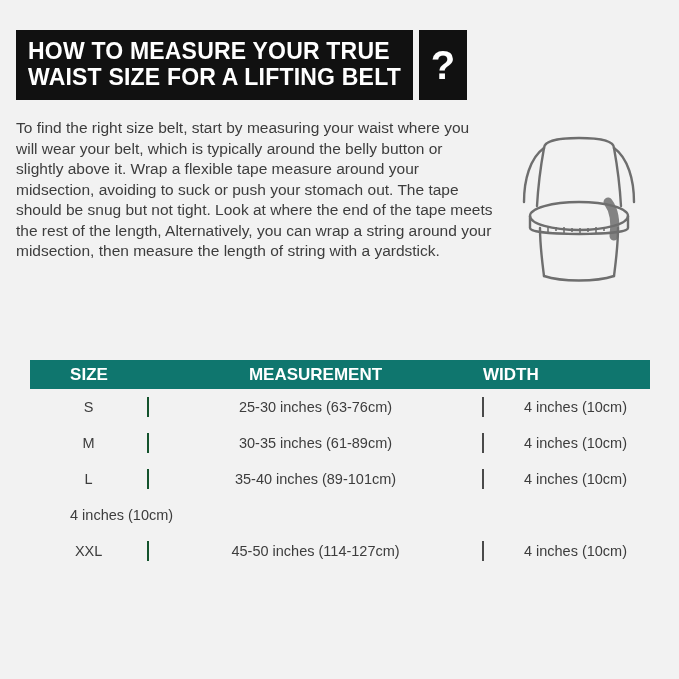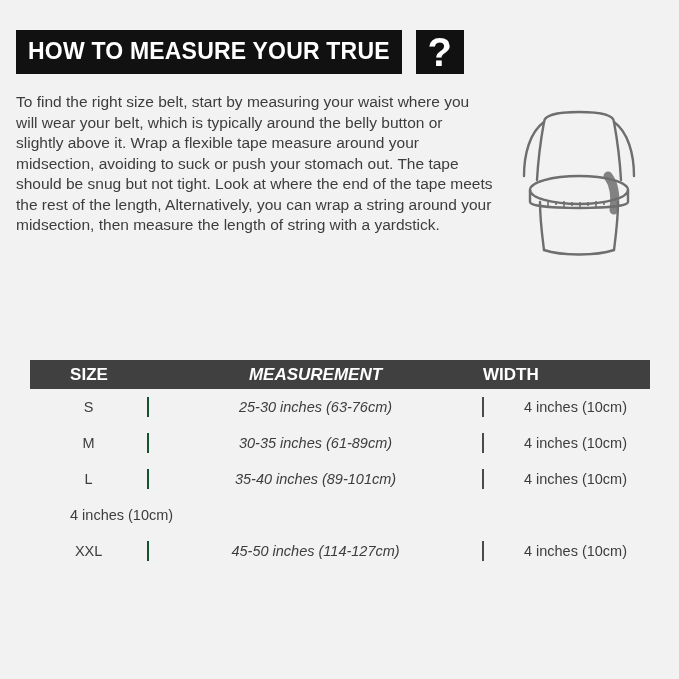--- a/index.html
+++ b/index.html
@@ -19,21 +19,21 @@
     width: 679px;
     height: 679px;
     box-sizing: border-box;
     padding: 0 16px;
   }
 
   
   .header {
     display: flex;
     align-items: stretch;
-    gap: 14px;
+    gap: 6px;
     padding-top: 30px;
   }
   .title-box {
     background: #111111;
     color: #ffffff;
     padding: 8px 12px 10px 12px;
     box-sizing: border-box;
   }
   .title-line {
     font-weight: bold;
@@ -75,29 +75,29 @@
 
   
   .table {
     position: absolute;
     left: 30px;
     top: 360px;
     width: 620px;
   }
   .table-head {
     display: flex;
-    background: #404040;
+    background: #0f766e;
     color: #ffffff;
     font-weight: bold;
     font-size: 17px;
     height: 29px;
     align-items: center;
   }
   .col-size   { width: 118px; text-align: center; }
-  .col-meas   { width: 335px; text-align: center; font-style: italic; }
+  .col-meas   { width: 335px; text-align: center; }
   .col-width  { width: 167px; }
 
   .table-row {
     display: flex;
     align-items: center;
     height: 36px;
     font-size: 14.5px;
     color: #3d3d3d;
   }
   .table-row .col-size { text-align: center; }
@@ -115,20 +115,21 @@
   }
 </style>
 </head>
 <body>
 
 <div class="page">
 
   <div class="header">
     <div class="title-box">
       <div class="title-line">HOW TO MEASURE YOUR TRUE</div>
+      <div class="title-line">WAIST SIZE FOR A LIFTING BELT</div>
     </div>
     <div class="qmark-box">?</div>
   </div>
 
   <div class="content">
     <div class="paragraph">To find the right size belt, start by measuring your waist where you will wear your belt, which is typically around the belly button or slightly above it. Wrap a flexible tape measure around your midsection, avoiding to suck or push your stomach out. The tape should be snug but not tight. Look at where the end of the tape meets the rest of the length, Alternatively, you can wrap a string around your midsection, then measure the length of string with a yardstick.</div>
     <div class="illustration">
       <svg width="150" height="160" viewBox="0 0 150 160" aria-hidden="true">
         <g fill="none" stroke="#6e6e6e" stroke-width="2.4" stroke-linecap="round" stroke-linejoin="round">
 

